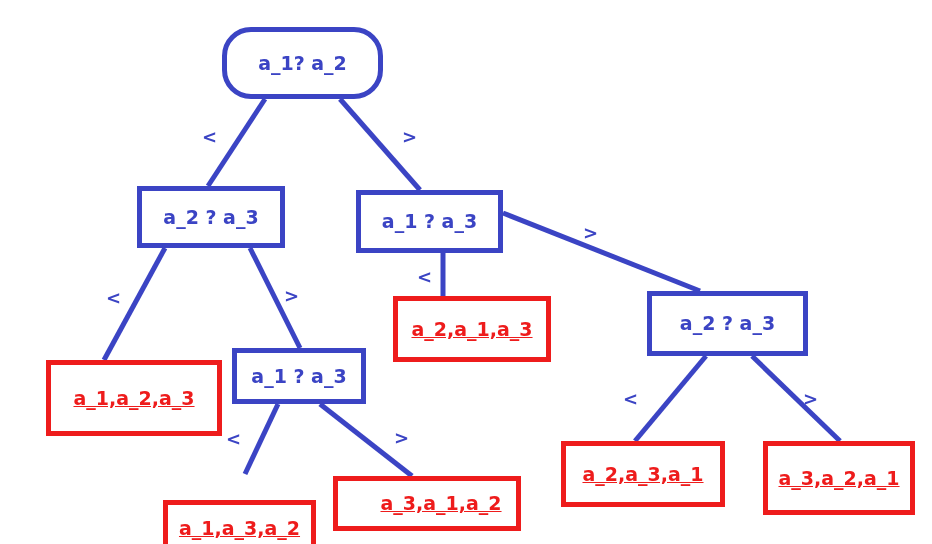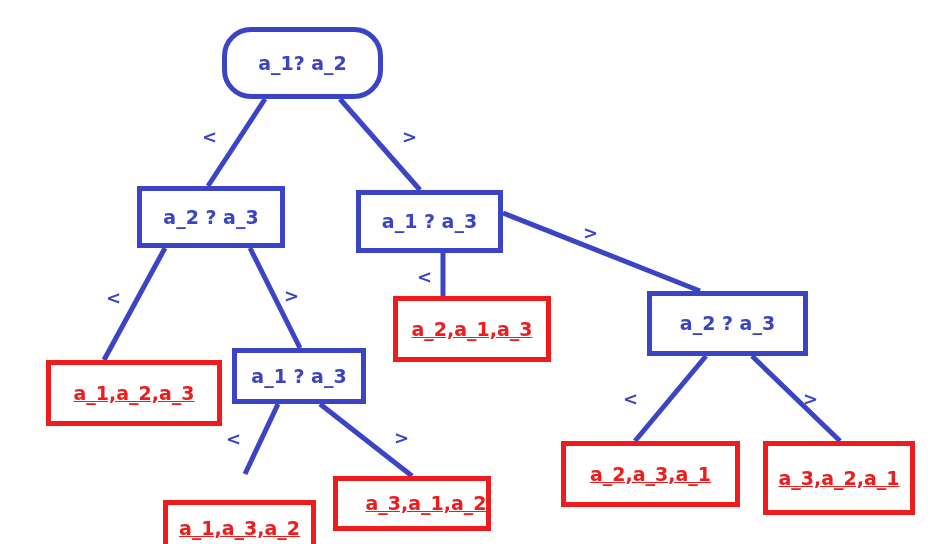--- a/index.html
+++ b/index.html
@@ -67,27 +67,27 @@
       <line x1="503" y1="213" x2="700" y2="291" stroke="#3b44c4" stroke-width="5" stroke-linecap="butt"></line>
       <line x1="278" y1="404" x2="245" y2="474" stroke="#3b44c4" stroke-width="5" stroke-linecap="butt"></line>
       <line x1="320" y1="404" x2="412" y2="476" stroke="#3b44c4" stroke-width="5" stroke-linecap="butt"></line>
       <line x1="706" y1="356" x2="635" y2="441" stroke="#3b44c4" stroke-width="5" stroke-linecap="butt"></line>
       <line x1="752" y1="356" x2="840" y2="441" stroke="#3b44c4" stroke-width="5" stroke-linecap="butt"></line>
     </svg>
   <div id="node-layer">
       <div class="node decision" style="left: 222px; top: 27px; width: 161px; height: 72px; border-radius: 29px;">a_1? a_2</div>
       <div class="node decision" style="left: 137px; top: 186px; width: 148px; height: 62px;">a_2 ? a_3</div>
       <div class="node decision" style="left: 356px; top: 190px; width: 147px; height: 63px;">a_1 ? a_3</div>
-      <div class="node leaf" style="left: 46px; top: 360px; width: 176px; height: 66px;">a_1,a_2,a_3</div>
+      <div class="node leaf" style="left: 46px; top: 360px; width: 176px; height: 76px;">a_1,a_2,a_3</div>
       <div class="node decision" style="left: 232px; top: 348px; width: 134px; height: 56px;">a_1 ? a_3</div>
       <div class="node leaf" style="left: 393px; top: 296px; width: 158px; height: 66px;">a_2,a_1,a_3</div>
       <div class="node decision" style="left: 647px; top: 291px; width: 161px; height: 65px;">a_2 ? a_3</div>
       <div class="node leaf" style="left: 163px; top: 500px; width: 153px; height: 57px;">a_1,a_3,a_2</div>
-      <div class="node leaf" style="left: 333px; top: 476px; width: 158px; height: 55px; padding-left: 28px;">a_3,a_1,a_2</div>
-      <div class="node leaf" style="left: 561px; top: 441px; width: 179px; height: 66px;">a_2,a_3,a_1</div>
+      <div class="node leaf" style="left: 333px; top: 476px; width: 188px; height: 55px; padding-left: 28px;">a_3,a_1,a_2</div>
+      <div class="node leaf" style="left: 561px; top: 441px; width: 164px; height: 66px;">a_2,a_3,a_1</div>
       <div class="node leaf" style="left: 763px; top: 441px; width: 152px; height: 74px;">a_3,a_2,a_1</div>
     </div>
   <div id="label-layer">
       <div class="edge-label" style="left: 202px; top: 128px;">&lt;</div>
       <div class="edge-label" style="left: 402px; top: 128px;">&gt;</div>
       <div class="edge-label" style="left: 106px; top: 289px;">&lt;</div>
       <div class="edge-label" style="left: 284px; top: 287px;">&gt;</div>
       <div class="edge-label" style="left: 417px; top: 268px;">&lt;</div>
       <div class="edge-label" style="left: 583px; top: 224px;">&gt;</div>
       <div class="edge-label" style="left: 226px; top: 430px;">&lt;</div>

